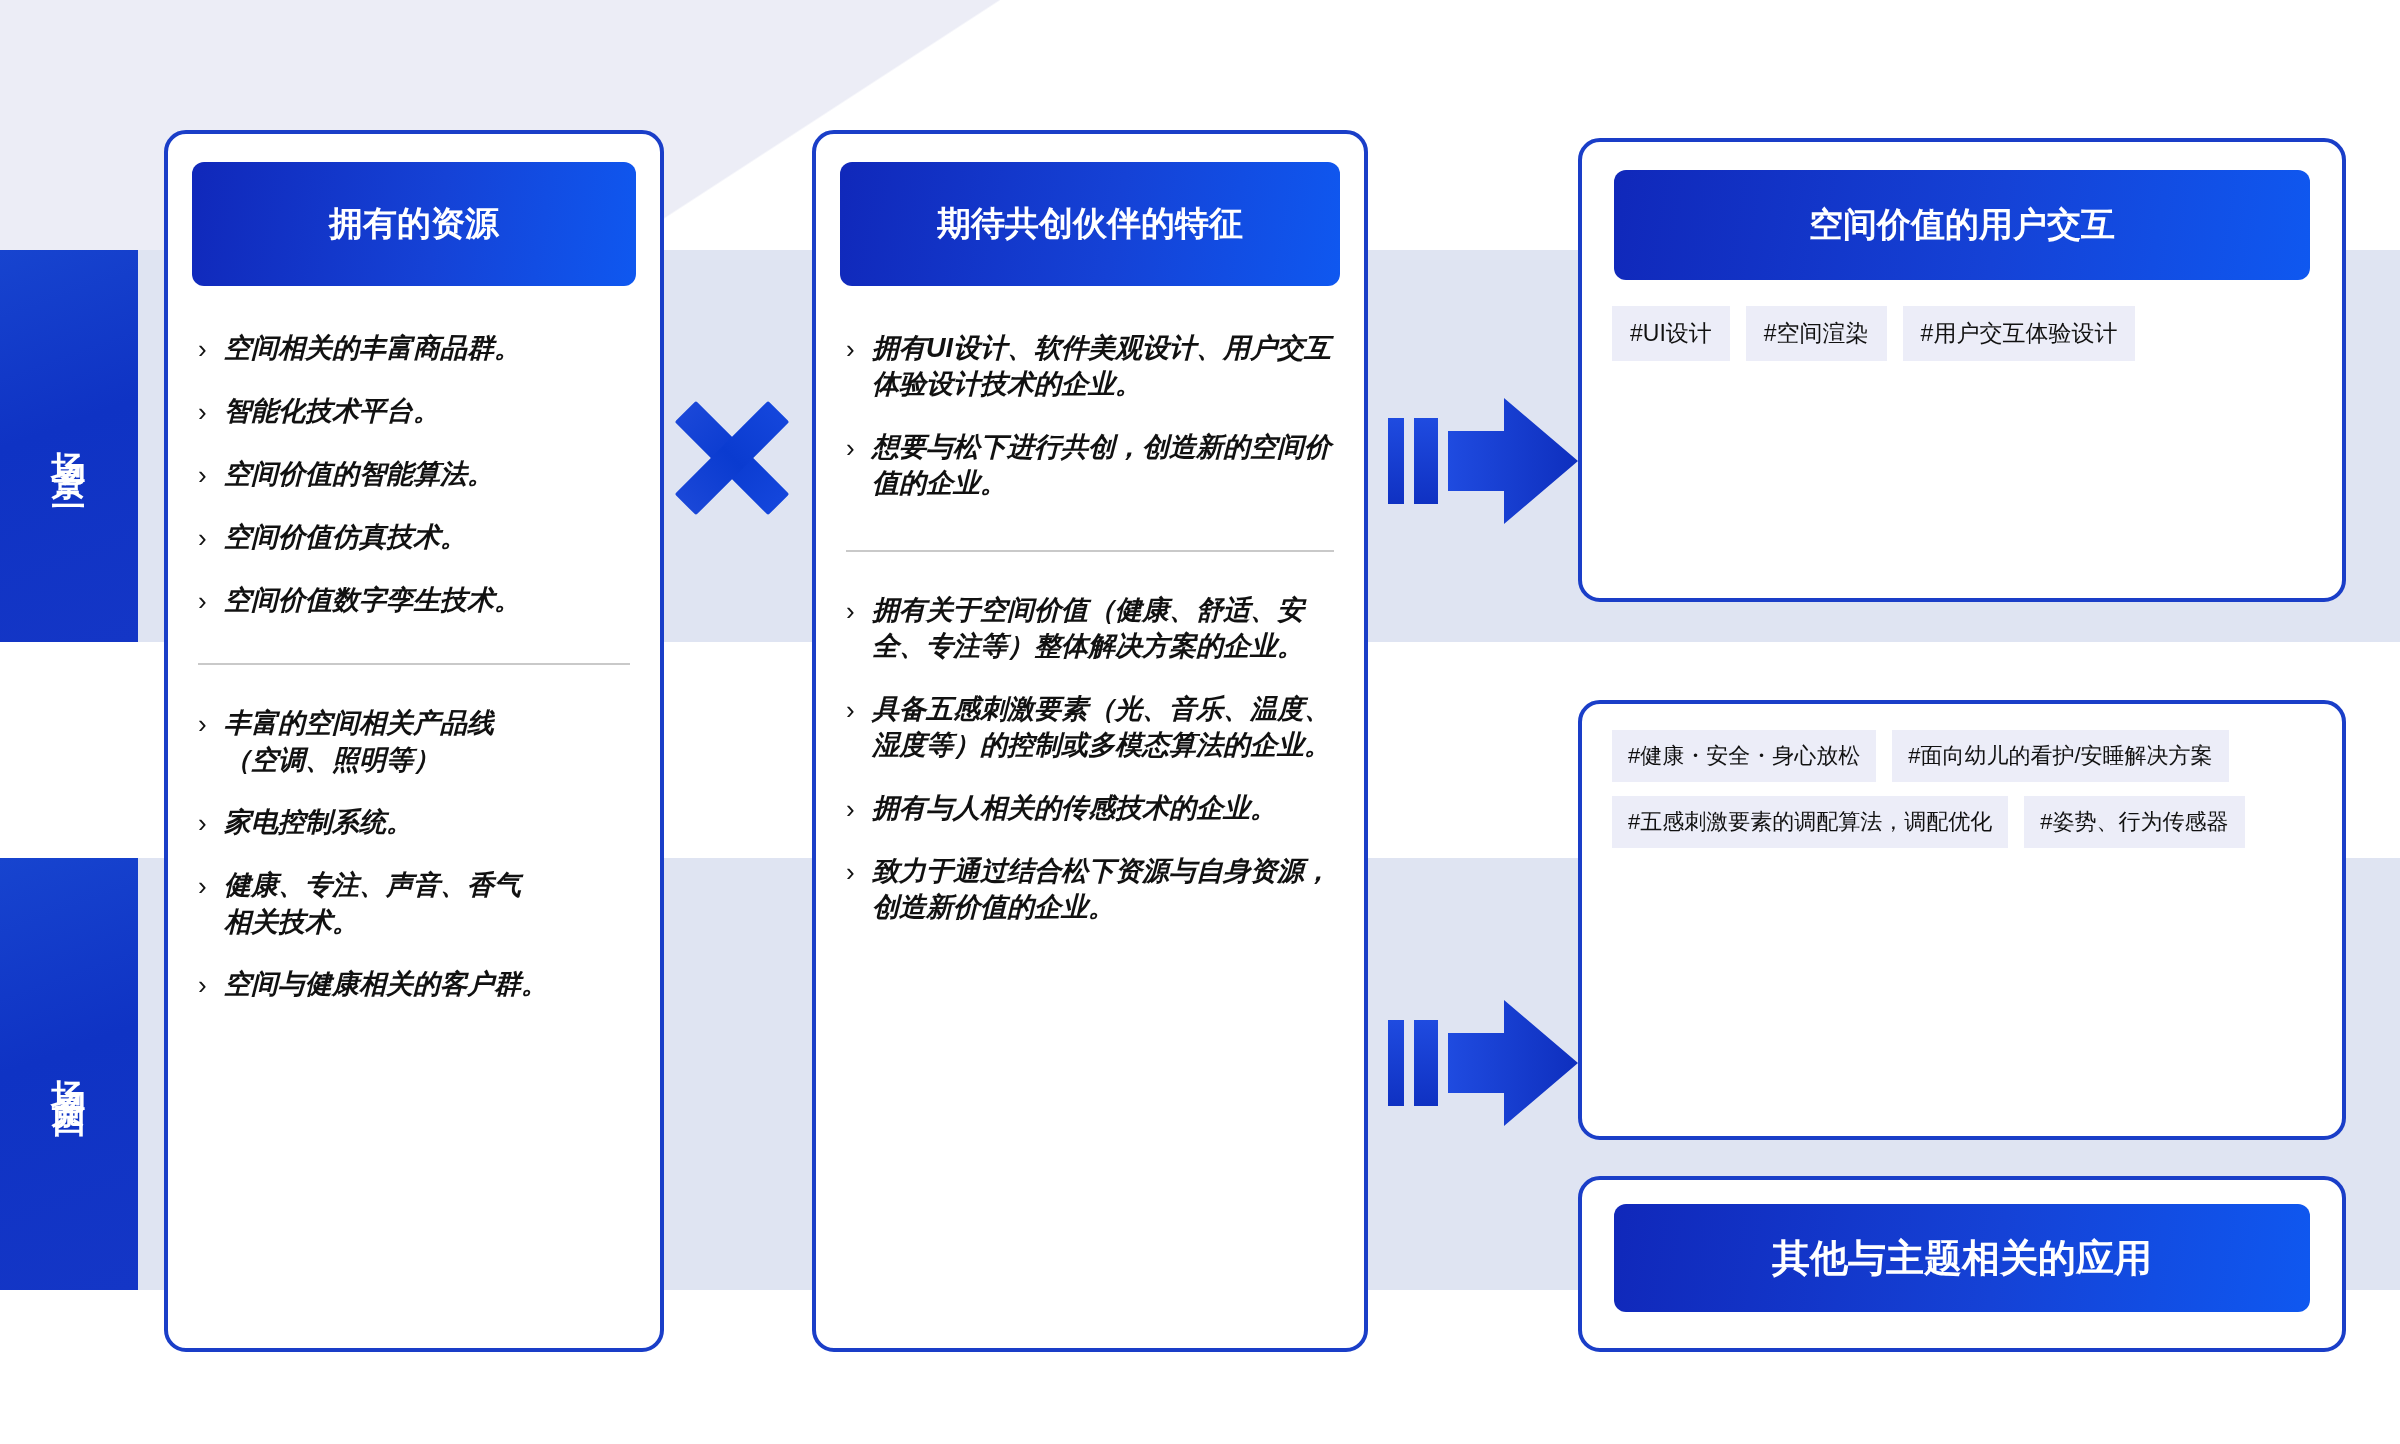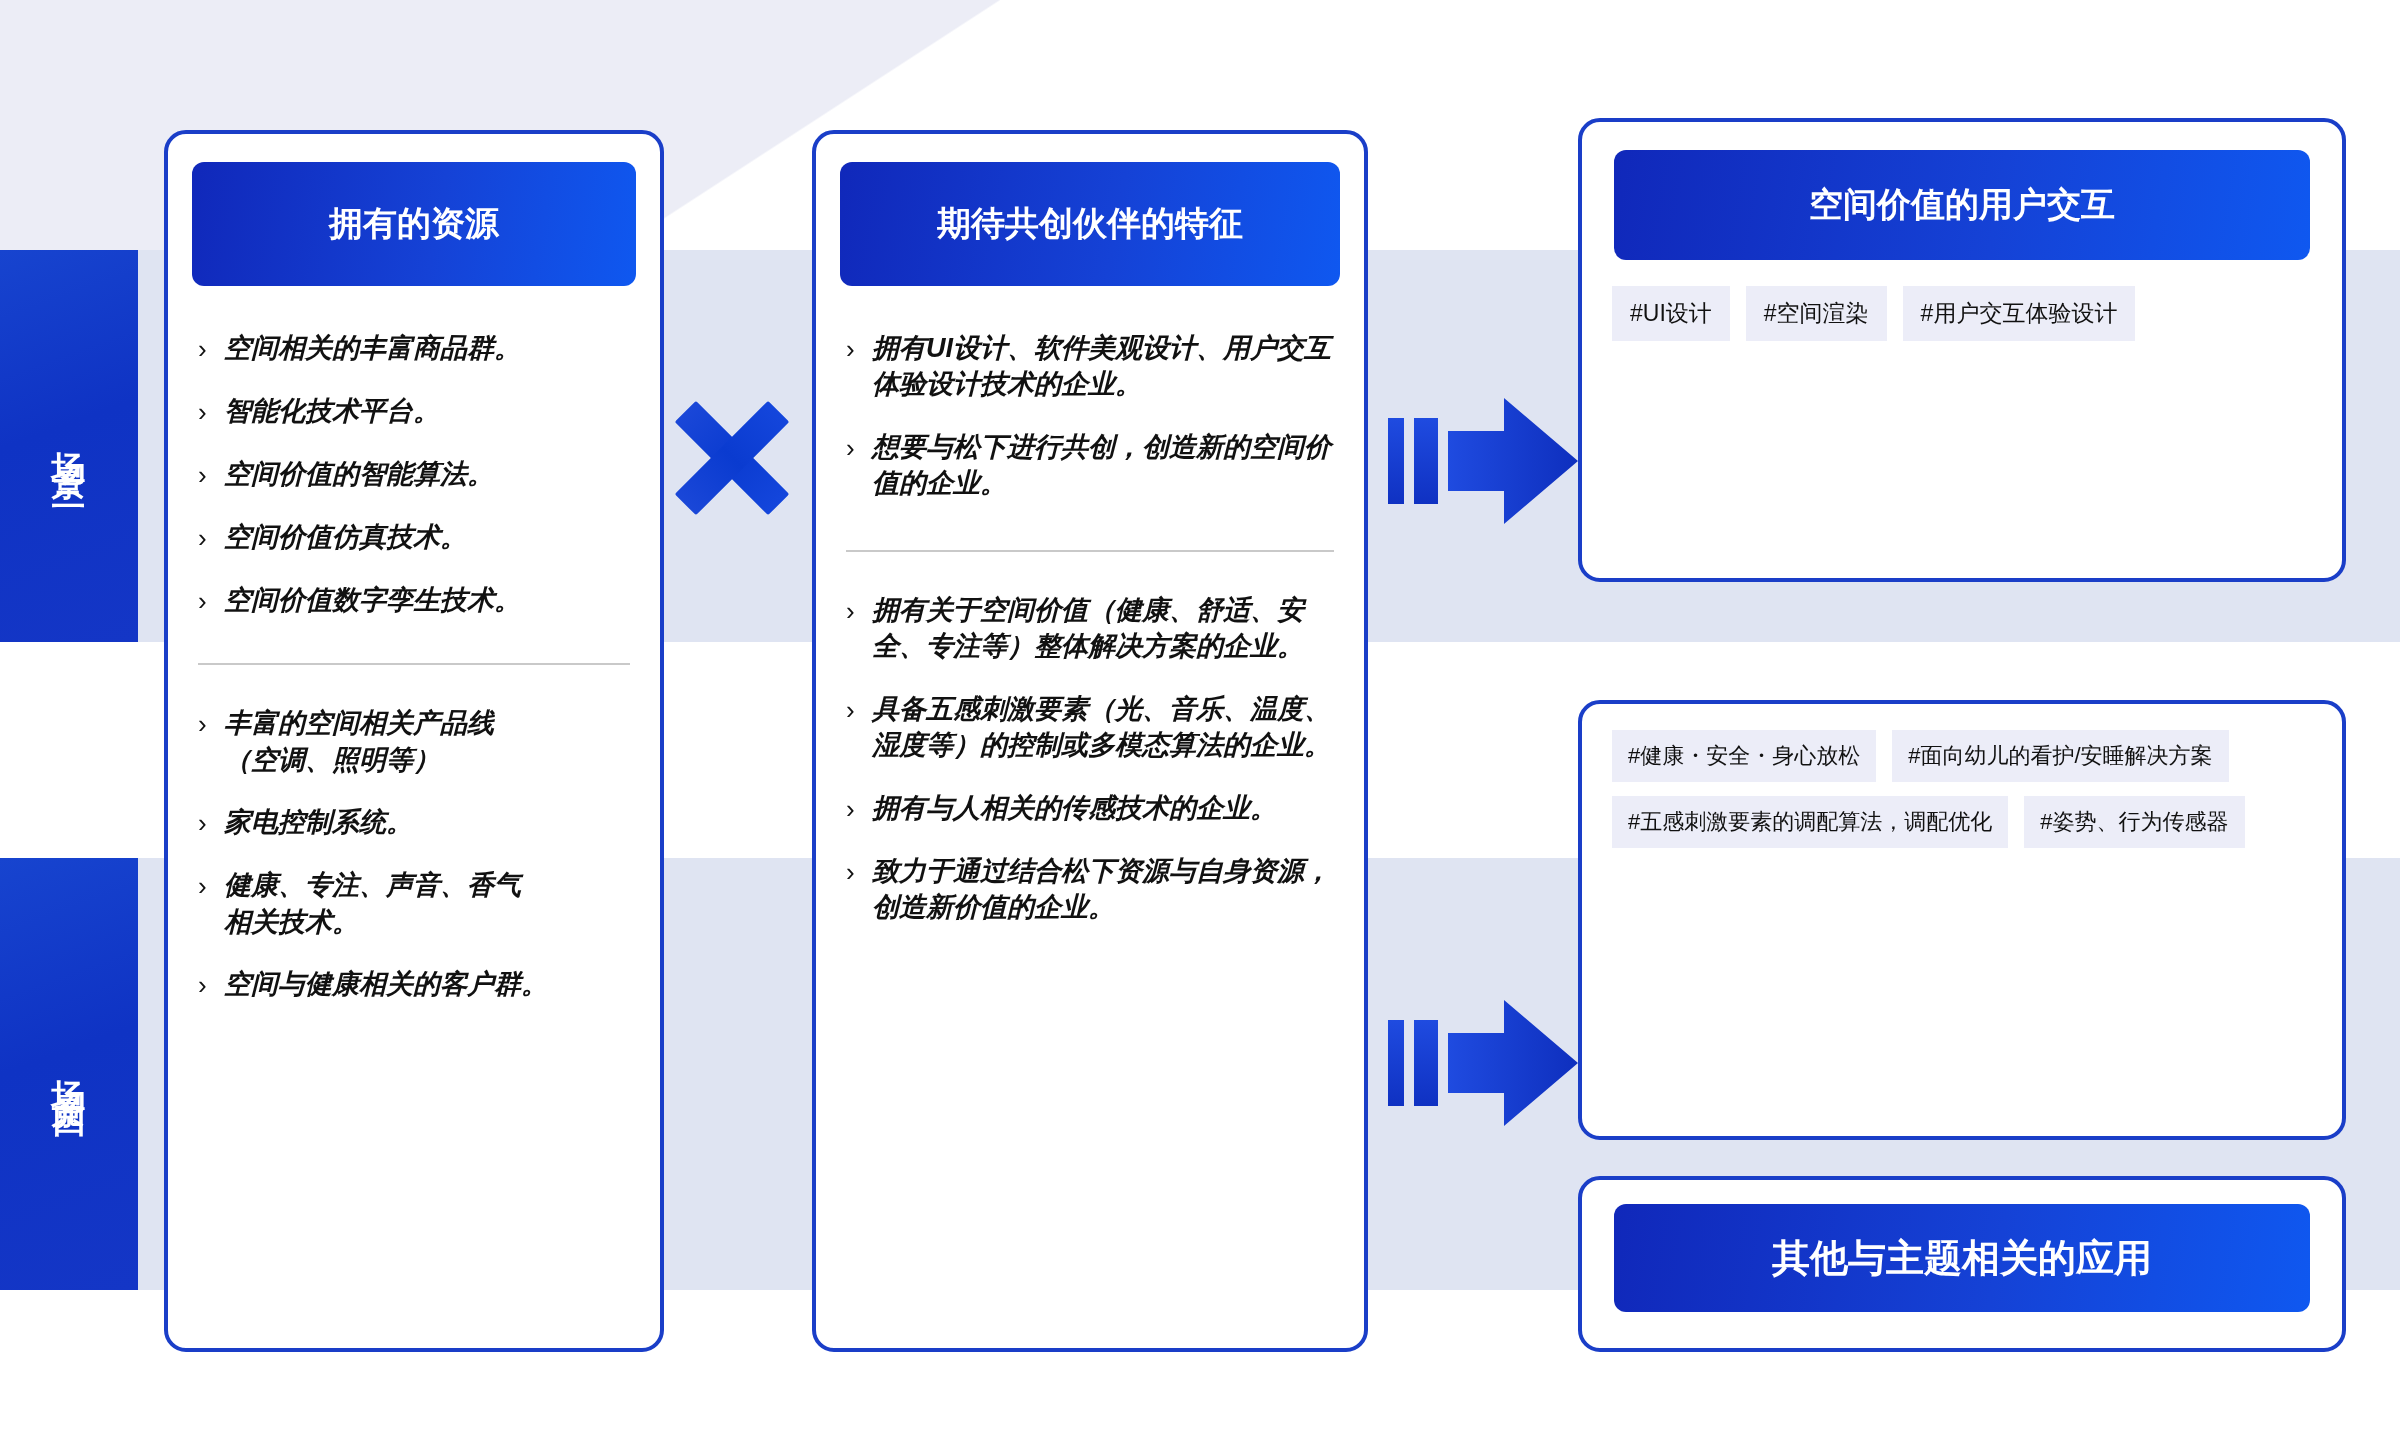--- a/index.html
+++ b/index.html
@@ -42,21 +42,21 @@
 
   
   .card {
     position:absolute;
     background:#ffffff;
     border: 4px solid #1a3ec8;
     border-radius: 22px;
   }
   #card-resources { left:140px; top:130px; width:500px; height:1222px;margin-left:24px; }
   #card-partner   { left:812px; top:130px; width:556px; height:1222px; }
-  #card-out1      { left:1578px; top:118px; width:768px; height:464px; }
+  #card-out1      { left:1578px; top:138px; width:768px; height:464px; }
   #card-out2      { left:1578px; top:700px; width:768px; height:440px; }
   #card-out3      { left:1578px; top:1176px; width:768px; height:176px; }
 
   .card-header {
     border-radius: 12px;
     background: linear-gradient(100deg, #1028ba 0%, #1542d6 55%, #0f58f0 100%);
     color:#ffffff; font-weight:bold;
     display:flex; align-items:center; justify-content:center; text-align:center;
   }
   #hdr-resources { margin:28px 24px 0 24px; height:124px; font-size:34px; }

